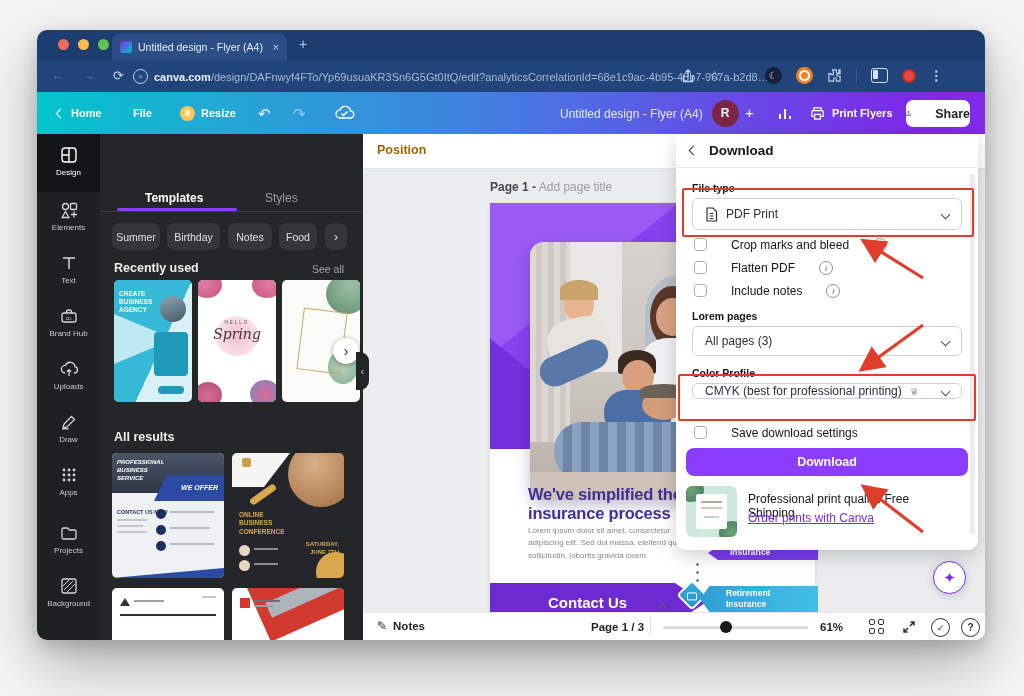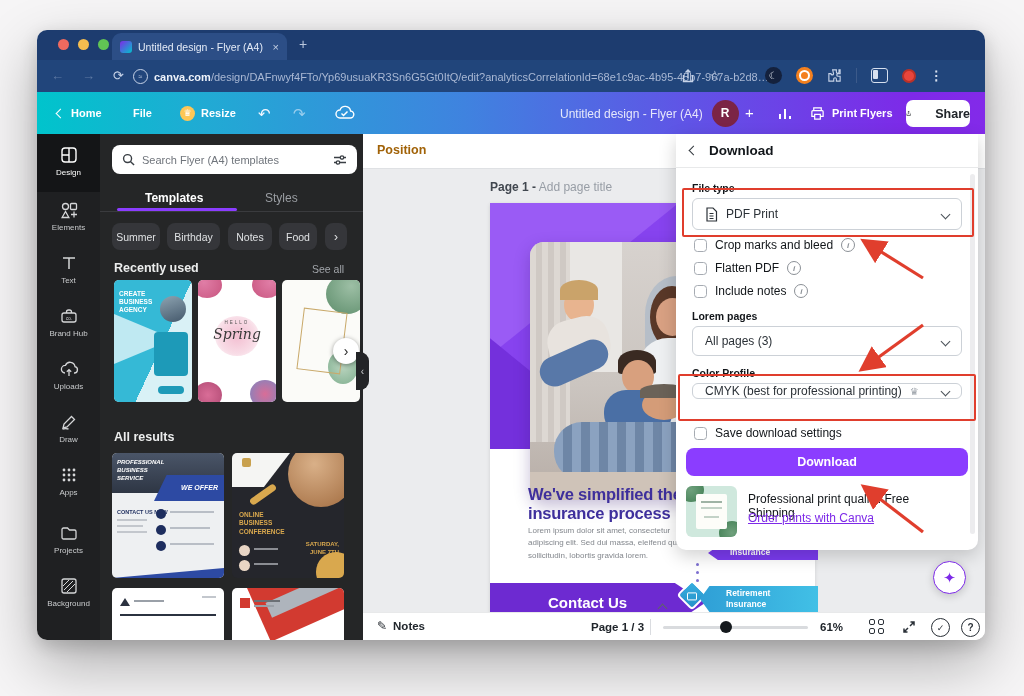--- a/index.html
+++ b/index.html
@@ -34,21 +34,21 @@
   .thumb{border-radius:5px;overflow:hidden;position:absolute}
   
   .canvas{left:326px;top:104px;width:622px;height:478px;background:#ebecee;overflow:hidden}
   .ctxbar{left:0;top:0;width:622px;height:34px;background:#fff;border-bottom:1px solid #dfe1e4}
   .flyer{left:127px;top:69px;width:325px;height:457px;background:#fff;box-shadow:0 1px 4px rgba(0,0,0,.12)}
   
   .dpanel{left:639px;top:104px;width:302px;height:416px;background:#fff;border-radius:0 0 10px 10px;
           box-shadow:0 6px 18px rgba(0,0,0,.18);z-index:20}
   .dlabel{font-size:10.5px;font-weight:700;color:#12161a}
   .dd{position:absolute;border:1px solid #ccd1d7;border-radius:6px;background:#fff;display:flex;align-items:center;padding:0 12px;box-sizing:border-box;font-size:12px;color:#2b3137;gap:8px}
-  .cbrow{position:absolute;display:flex;align-items:flex-end;gap:8px;font-size:12px;color:#12161a}
+  .cbrow{position:absolute;display:flex;align-items:flex-start;gap:24px;font-size:12px;color:#12161a}
   .cb{width:13px;height:13px;border:1.4px solid #a6abb2;border-radius:3.5px;background:#fff;box-sizing:border-box}
   .info{width:12px;height:12px;border:1.1px solid #8b9096;border-radius:50%;font-size:8px;color:#8b9096;display:flex;align-items:center;justify-content:center;font-weight:700;font-style:italic}
   .redbox{position:absolute;border:2.5px solid #e03e2d;border-radius:2px;z-index:40}
   
   .statusbar{left:326px;top:582px;width:622px;height:28px;background:#fff;border-top:1px solid #e8e9ea;z-index:15}
   .sbtxt{font-size:11.5px;font-weight:700;color:#21262c}
   .cicon{border-radius:50%;border:1.4px solid #2a3037;color:#2a3037;display:flex;align-items:center;justify-content:center}
   svg{display:block}
 </style>
 </head>
@@ -214,32 +214,20 @@
     <div class="abs railitem" style="top:442px">
       <svg width="20" height="20" viewBox="0 0 20 20">
           <rect x="3" y="3" width="14" height="14" rx="2" stroke="#d5d6d8" stroke-width="1.3" fill="none"></rect>
           <path d="M5 14l9-9M8 16l8-8M4 10l6-6" stroke="#d5d6d8" stroke-width="1"></path>
         </svg>
       <span class="raillabel">Background</span>
     </div>
   </div>
 
   <div class="abs tpanel">
-    <div class="search" style="position:absolute;left:12px;top:11px">
-      <svg width="13" height="13" viewBox="0 0 14 14">
-          <circle cx="6" cy="6" r="4.3" stroke="#3a3f45" stroke-width="1.5" fill="none"></circle>
-          <path d="M9.3 9.3L13 13" stroke="#3a3f45" stroke-width="1.5"></path>
-        </svg>
-      <span style="flex:1;font-size:11px;color:#6f747b;white-space:nowrap;overflow:hidden">Search Flyer (A4) templates</span>
-      <svg width="14" height="12" viewBox="0 0 14 12">
-          <path d="M1 3.5h12M1 8.5h12" stroke="#3a3f45" stroke-width="1.3"></path>
-          <circle cx="9" cy="3.5" r="1.7" fill="#fff" stroke="#3a3f45" stroke-width="1.3"></circle>
-          <circle cx="5" cy="8.5" r="1.7" fill="#fff" stroke="#3a3f45" stroke-width="1.3"></circle>
-        </svg>
-    </div>
     <span class="abs" style="left:45px;top:57px;font-size:12px;font-weight:700;color:#fff">Templates</span>
     <span class="abs" style="left:165px;top:57px;font-size:12px;color:#9b9ea3">Styles</span>
     <div class="abs" style="left:17px;top:74px;width:120px;height:2.5px;background:#8b3dff;border-radius:2px"></div>
     <div class="abs" style="left:0;top:77px;width:263px;height:1px;background:#3a3b3e"></div>
 
     <div class="abs chip" style="left:12px;top:89px;width:48px">Summer</div>
     <div class="abs chip" style="left:67px;top:89px;width:53px">Birthday</div>
     <div class="abs chip" style="left:128px;top:89px;width:44px">Notes</div>
     <div class="abs chip" style="left:179px;top:89px;width:38px">Food</div>
     <div class="abs chip" style="left:225px;top:89px;width:22px;font-size:12px">›</div>

